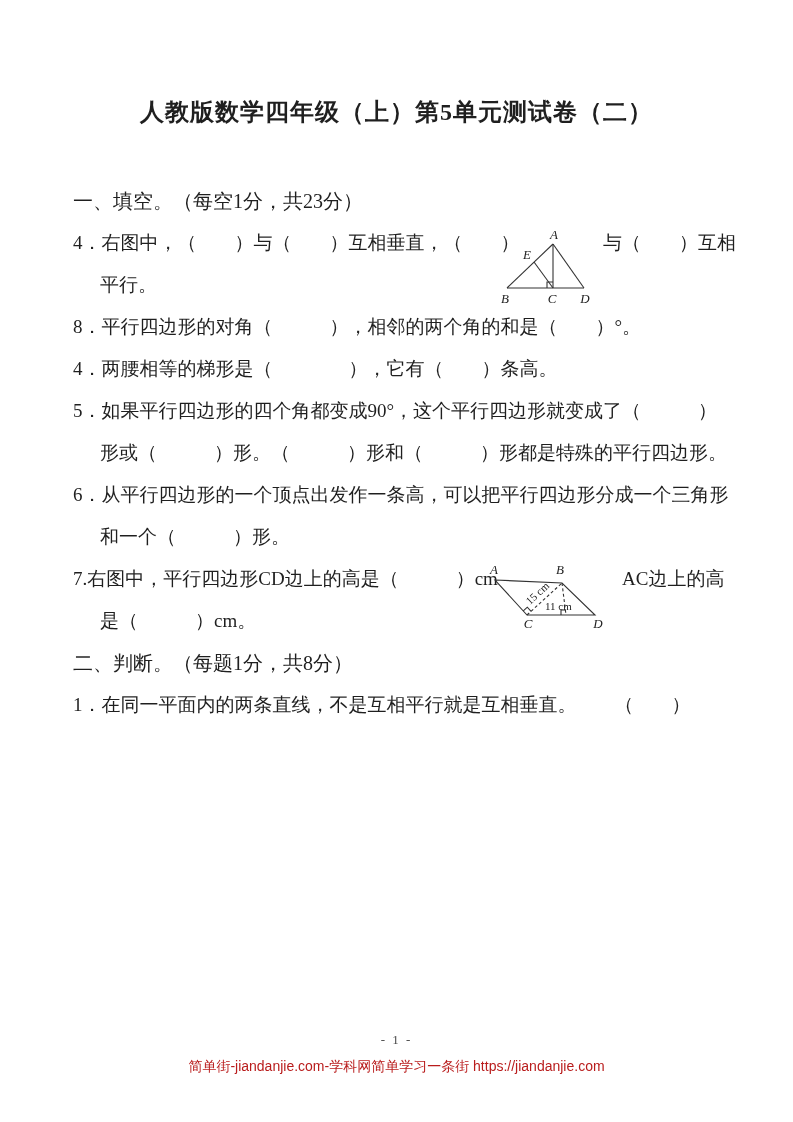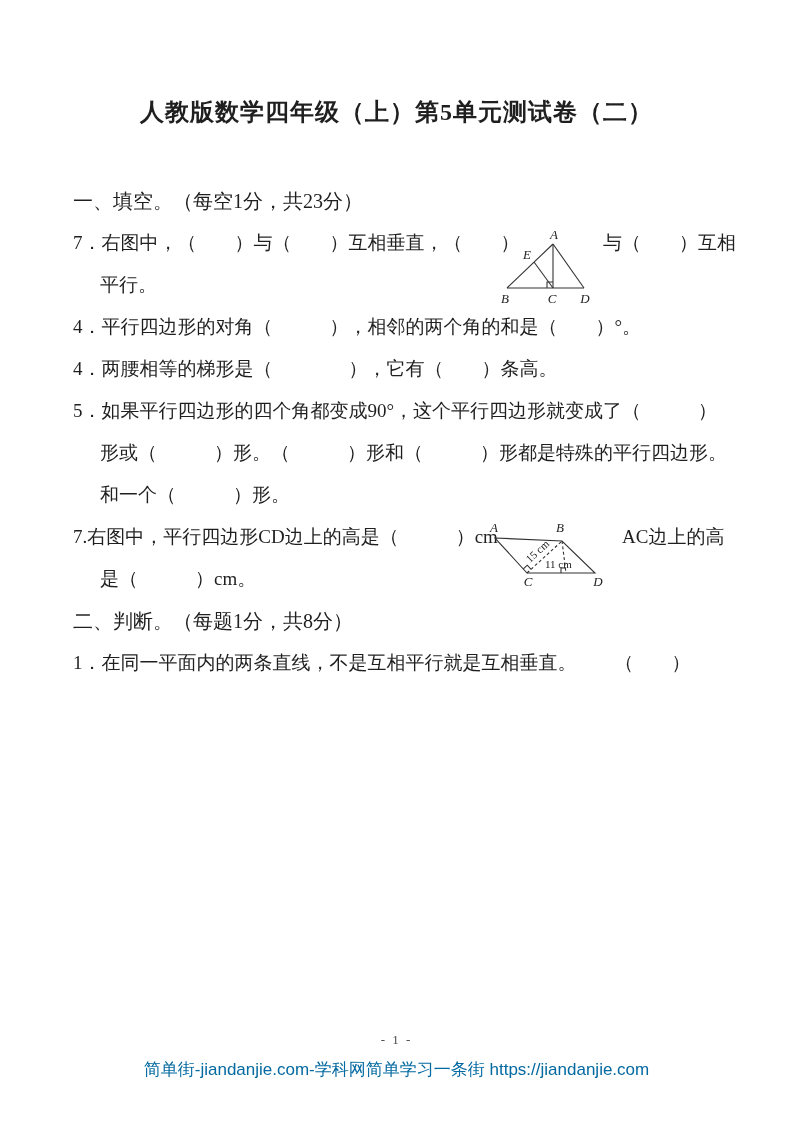--- a/index.html
+++ b/index.html
@@ -43,65 +43,66 @@
     stroke:none;
   }
   .fig text.meas { font-style:normal; font-size:11px; }
   .pagenum {
     position:absolute; top:1032px; left:0; width:100%;
     text-align:center; font-size:13px; color:#4a4a4a;
     letter-spacing:2px;
   }
   .footer {
     position:absolute; top:1058px; left:0; width:100%;
-    text-align:center; font-size:17px; color:#0369a1;
+    text-align:center; font-size:14px; color:#b91c1c;
     font-family:"Liberation Sans","DejaVu Sans",sans-serif;
   }
 </style>
 </head>
 <body>
 
 <div class="sheet">
 
   <div class="title">人教版数学四年级（上）第5单元测试卷（二）</div>
 
   <div class="content">
 
     <div class="ln bold">一、填空。（每空1分，共23分）</div>
 
 
     <div class="qblock">
-      <span class="abs" style="left:0;top:0">7．右图中，（　　）与（　　）互相垂直，（　　）</span>
+      <span class="abs" style="left:0;top:0">4．右图中，（　　）与（　　）互相垂直，（　　）</span>
       <span class="abs" style="left:530px;top:0">与（　　）互相</span>
       <span class="abs" style="left:27px;top:42px">平行。</span>
       <svg class="fig" style="left:425px;top:0" width="100" height="84" viewBox="0 0 100 84">
         <line x1="9" y1="66" x2="86" y2="66"></line>
         <line x1="9" y1="66" x2="55" y2="22"></line>
         <line x1="55" y1="22" x2="86" y2="66"></line>
         <line x1="55" y1="22" x2="55" y2="66"></line>
         <line x1="36" y1="40" x2="55" y2="66"></line>
         <polyline points="49,66 49,60 55,60"></polyline>
         <text x="56" y="17" text-anchor="middle">A</text>
         <text x="33" y="37" text-anchor="end">E</text>
         <text x="7" y="81" text-anchor="middle">B</text>
         <text x="54" y="81" text-anchor="middle">C</text>
         <text x="87" y="81" text-anchor="middle">D</text>
       </svg>
     </div>
 
-    <div class="ln">4．平行四边形的对角（　　　），相邻的两个角的和是（　　）°。</div>
+    <div class="ln">8．平行四边形的对角（　　　），相邻的两个角的和是（　　）°。</div>
 
     <div class="ln">4．两腰相等的梯形是（　　　　），它有（　　）条高。</div>
 
     <div>
       <div class="ln">5．如果平行四边形的四个角都变成90°，这个平行四边形就变成了（　　　）</div>
       <div class="ln indent">形或（　　　）形。（　　　）形和（　　　）形都是特殊的平行四边形。</div>
     </div>
 
     <div>
+      <div class="ln">6．从平行四边形的一个顶点出发作一条高，可以把平行四边形分成一个三角形</div>
       <div class="ln indent">和一个（　　　）形。</div>
     </div>
 
     <div class="qblock">
       <span class="abs" style="left:0;top:0">7.右图中，平行四边形CD边上的高是（　　　）cm</span>
       <span class="abs" style="left:27px;top:42px">是（　　　）cm。</span>
       <span class="abs" style="left:549px;top:0">AC边上的高</span>
       <svg class="fig" style="left:415px;top:0" width="132" height="78" viewBox="0 0 132 78">
         <path d="M7,22 L74,25 L107,57 L39,57 Z"></path>
         <line class="dash" x1="39" y1="57" x2="74" y2="25"></line>

